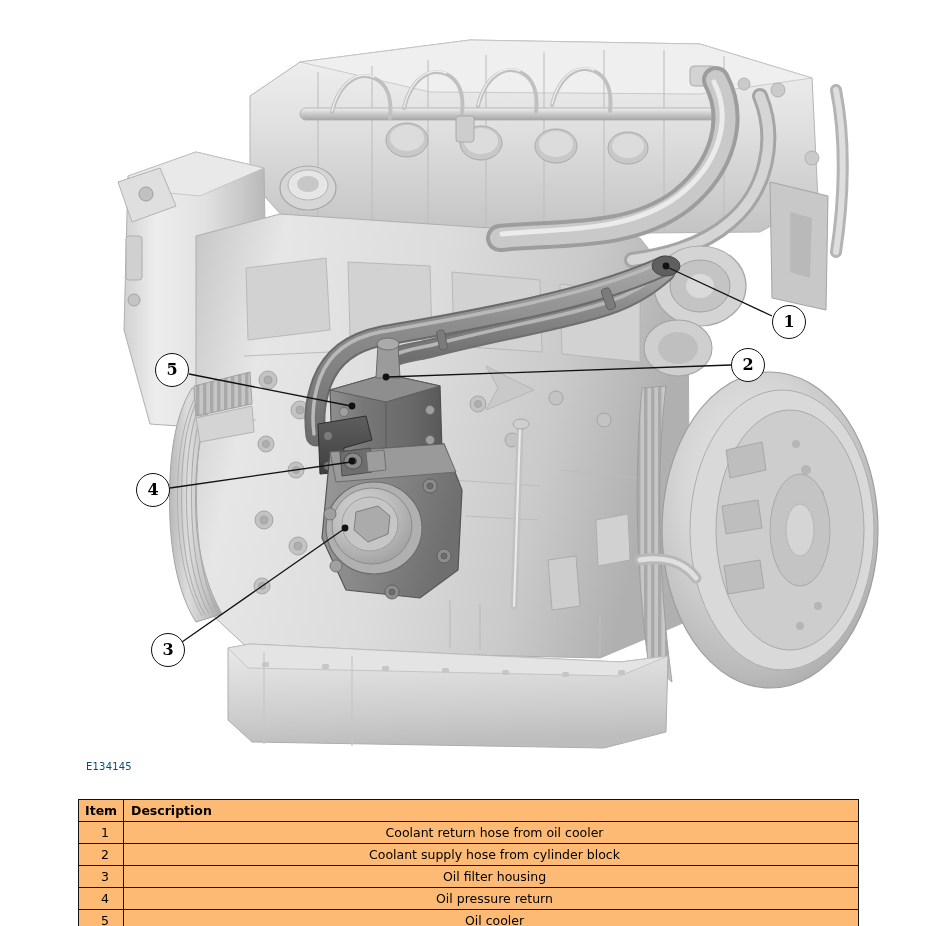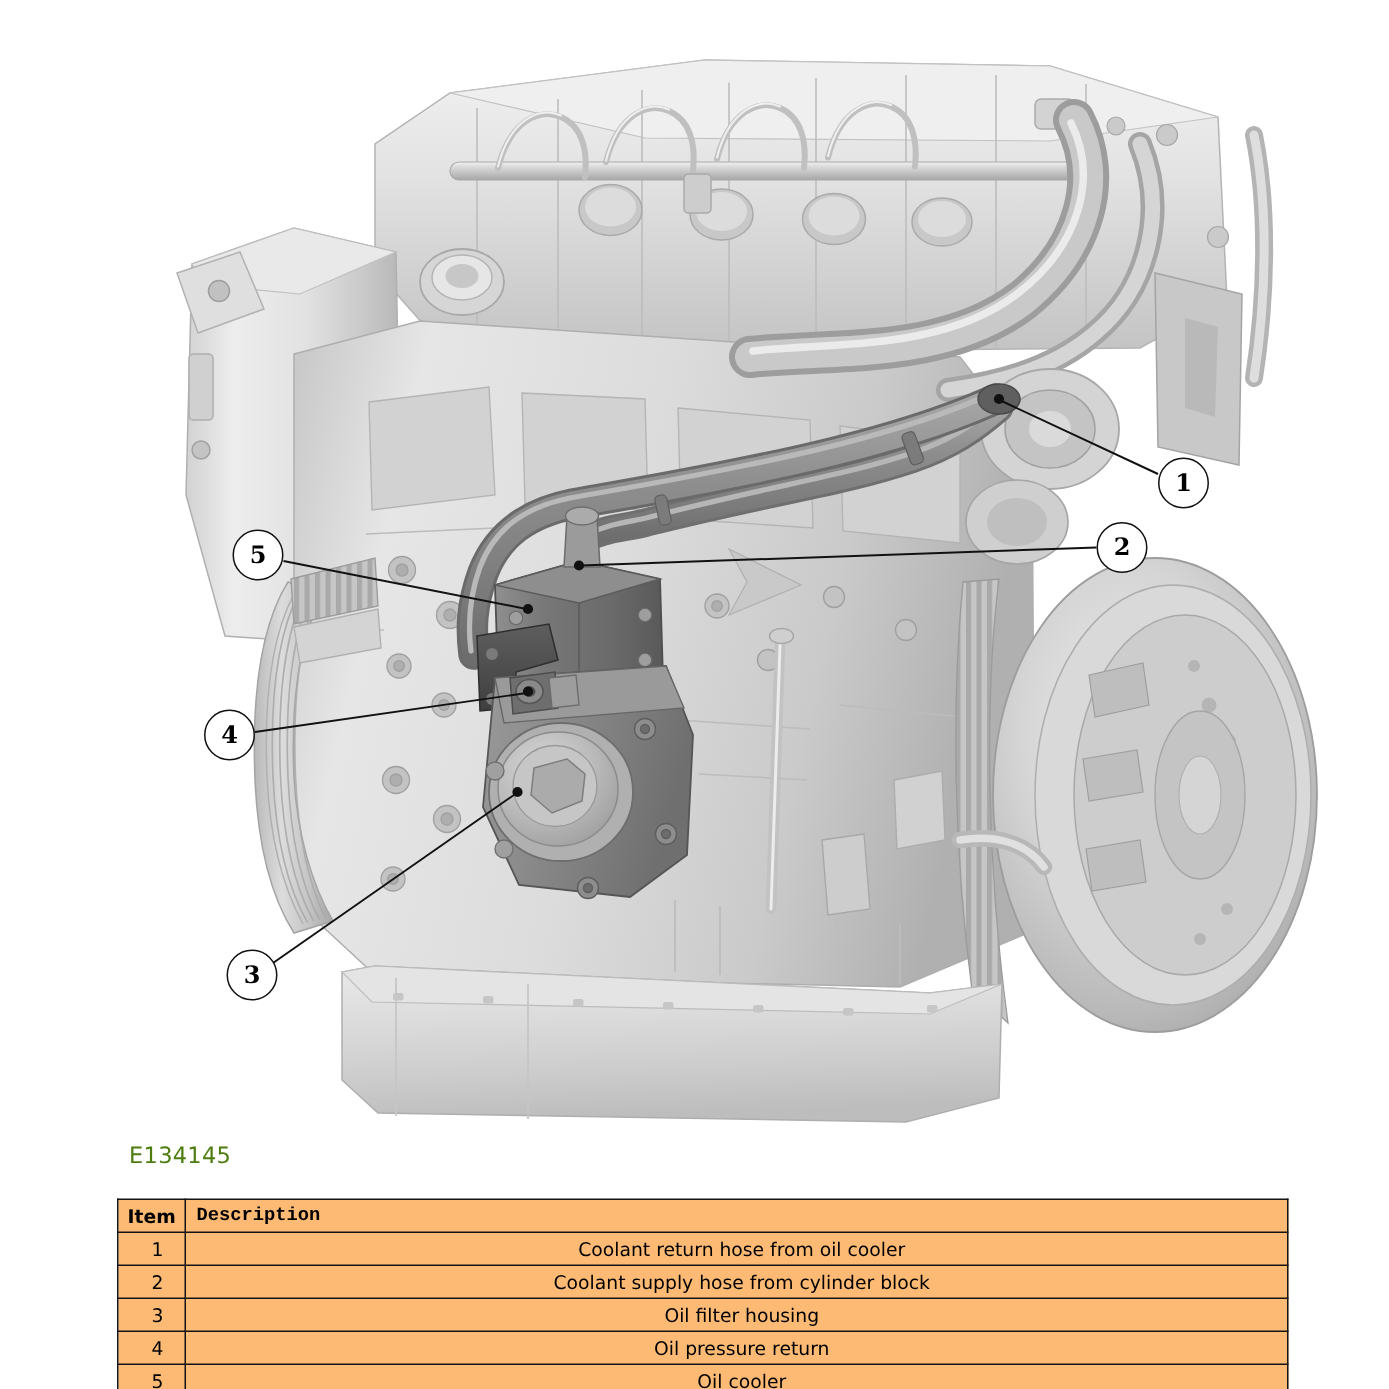--- a/index.html
+++ b/index.html
@@ -54,23 +54,23 @@
     color: #000000;
     z-index: 30;
     user-select: none;
   }
 
   
   #figure-id {
     position: absolute;
     left: 86px;
     top: 761px;
-    font-size: 15px;
+    font-size: 10px;
     letter-spacing: 0.2px;
-    color: #4d7c0f;
+    color: #0c4a6e;
     white-space: nowrap;
   }
 
   
   #legend-table {
     position: absolute;
     left: 78px;
     top: 799px;
     width: 781px;
     border-collapse: collapse;
@@ -83,21 +83,21 @@
     height: 16px;
     vertical-align: middle;
     background: #fdba74;
   }
   #legend-table th {
     font-weight: bold;
     text-align: left;
   }
   .col-item { width: 45px; }
   .cell-item-head { padding-left: 6px !important; }
-  .cell-desc-head { padding-left: 7px !important; font-family: Liberation Mono, monospace; }
+  .cell-desc-head { padding-left: 7px !important; }
   .cell-item {
     text-align: right;
     padding-right: 14px !important;
   }
   .cell-desc {
     text-align: center;
     padding-left: 7px !important;
     margin-top: 10px;
   }
 

